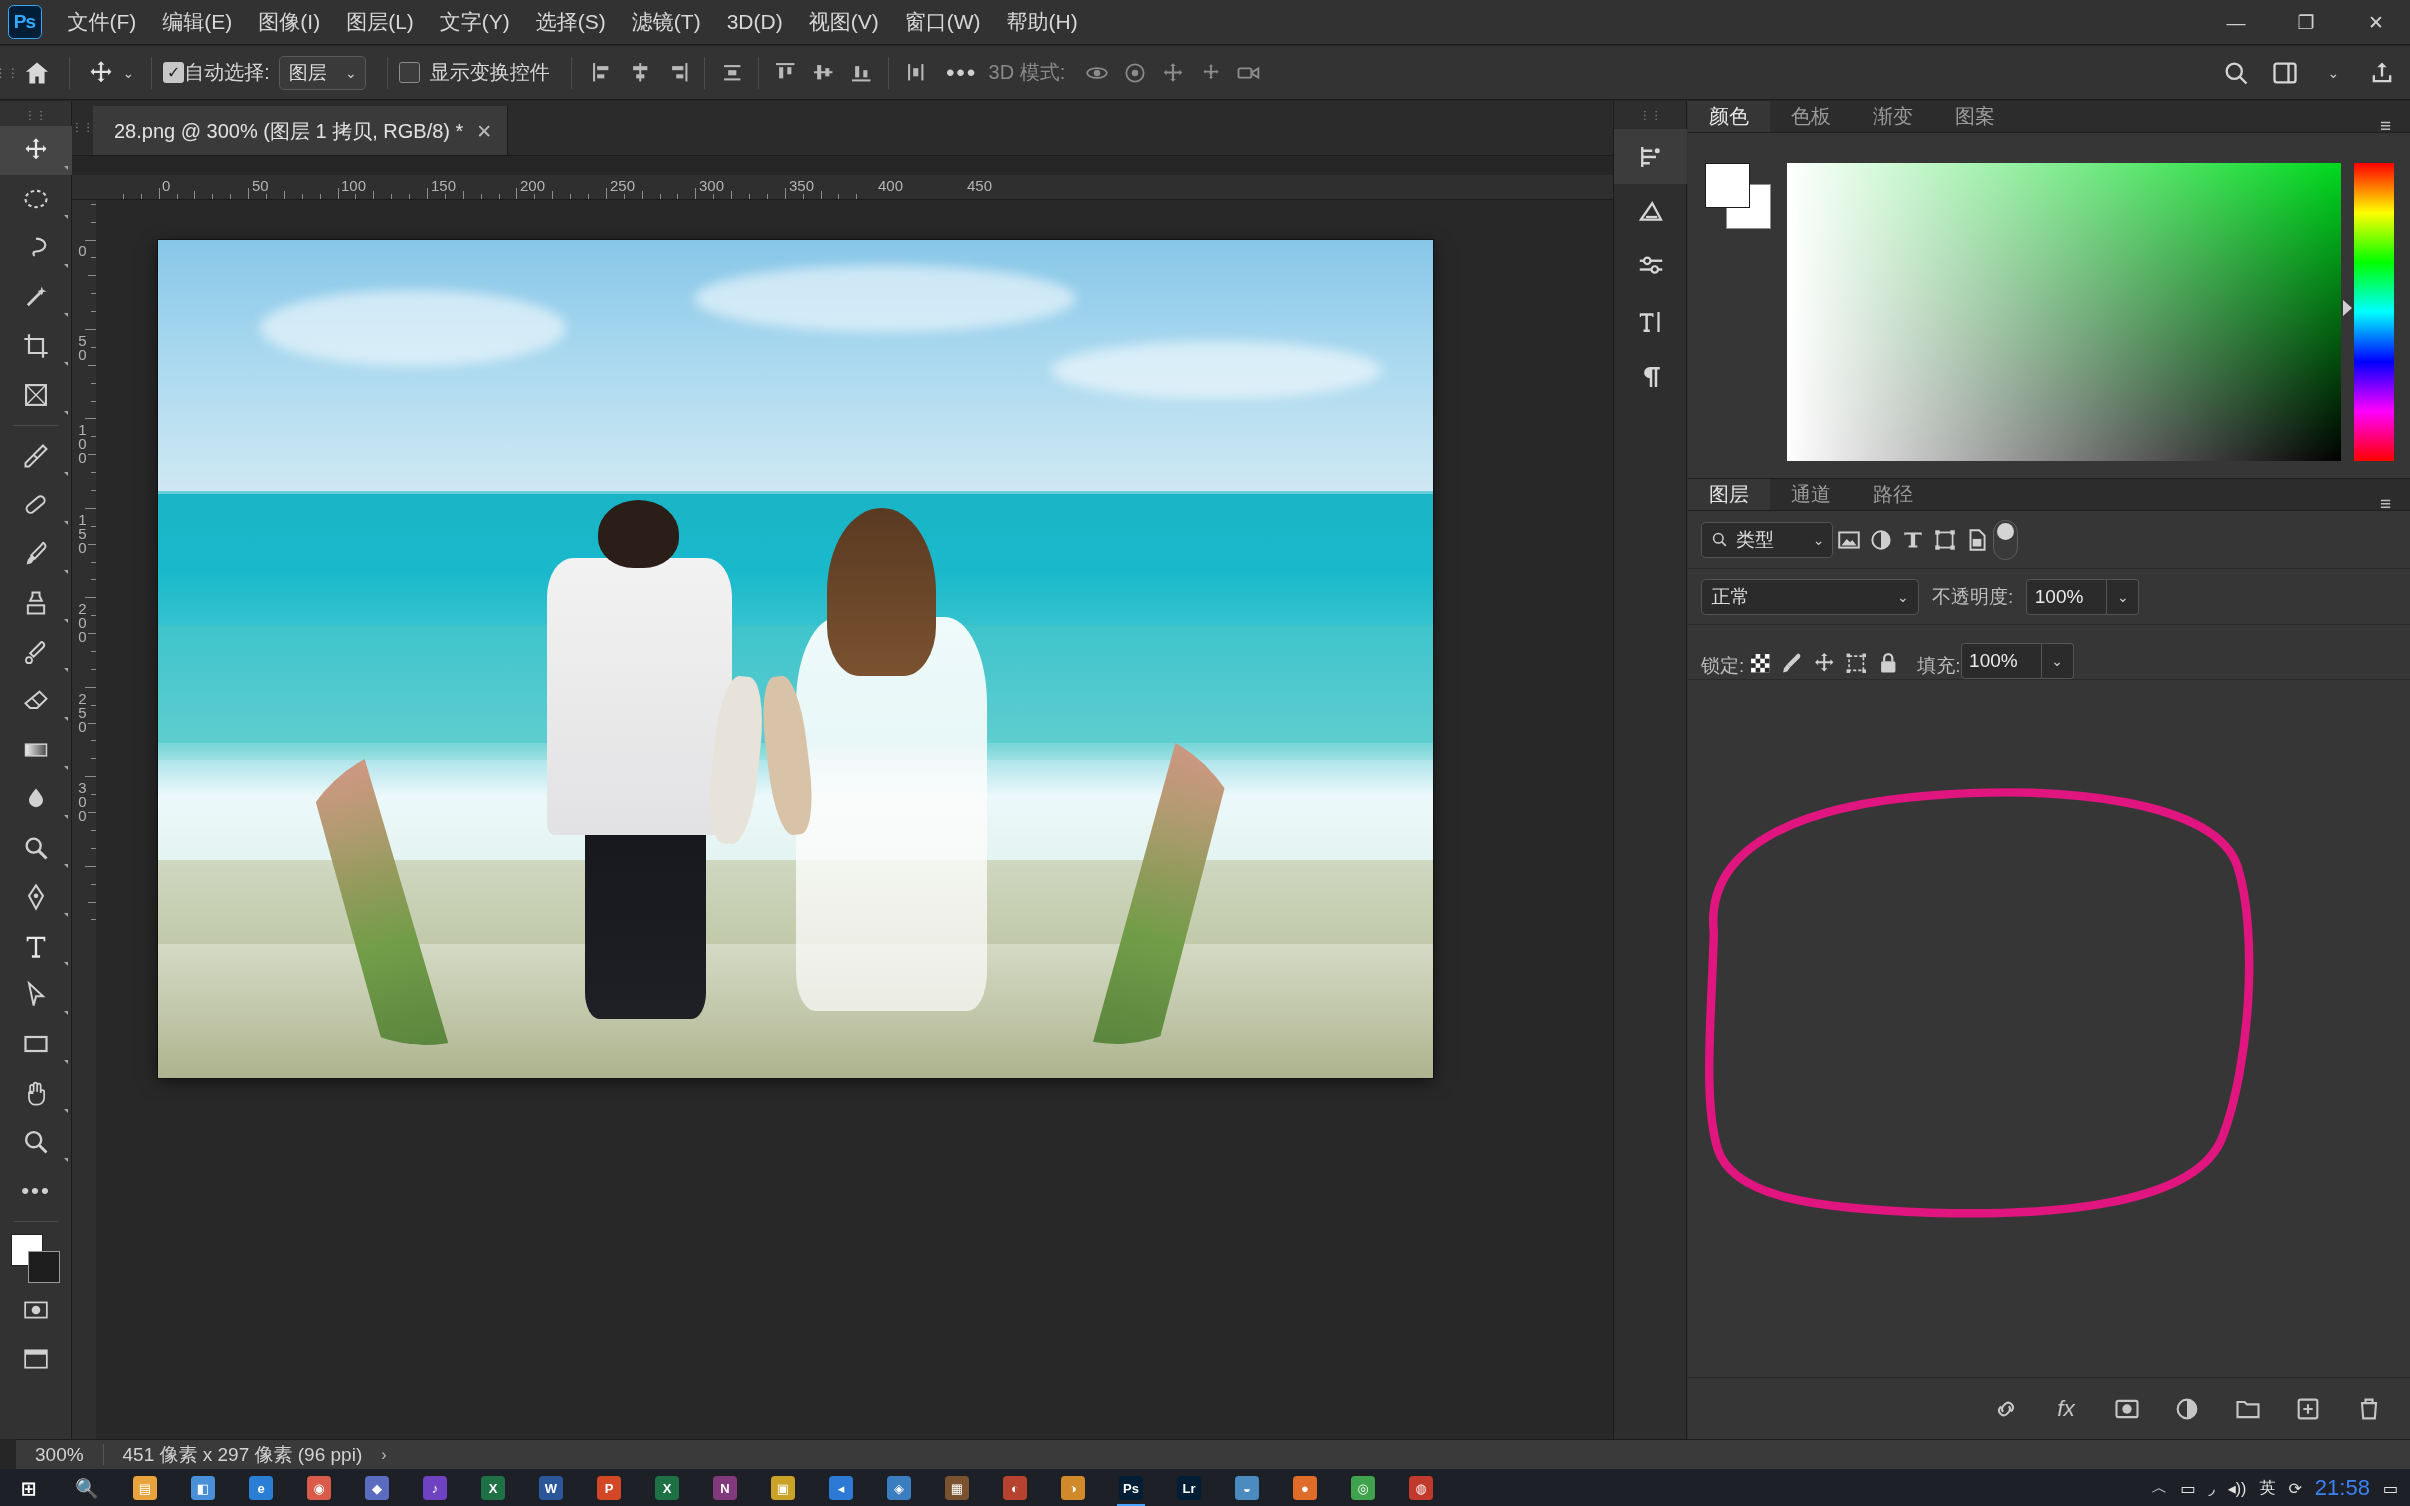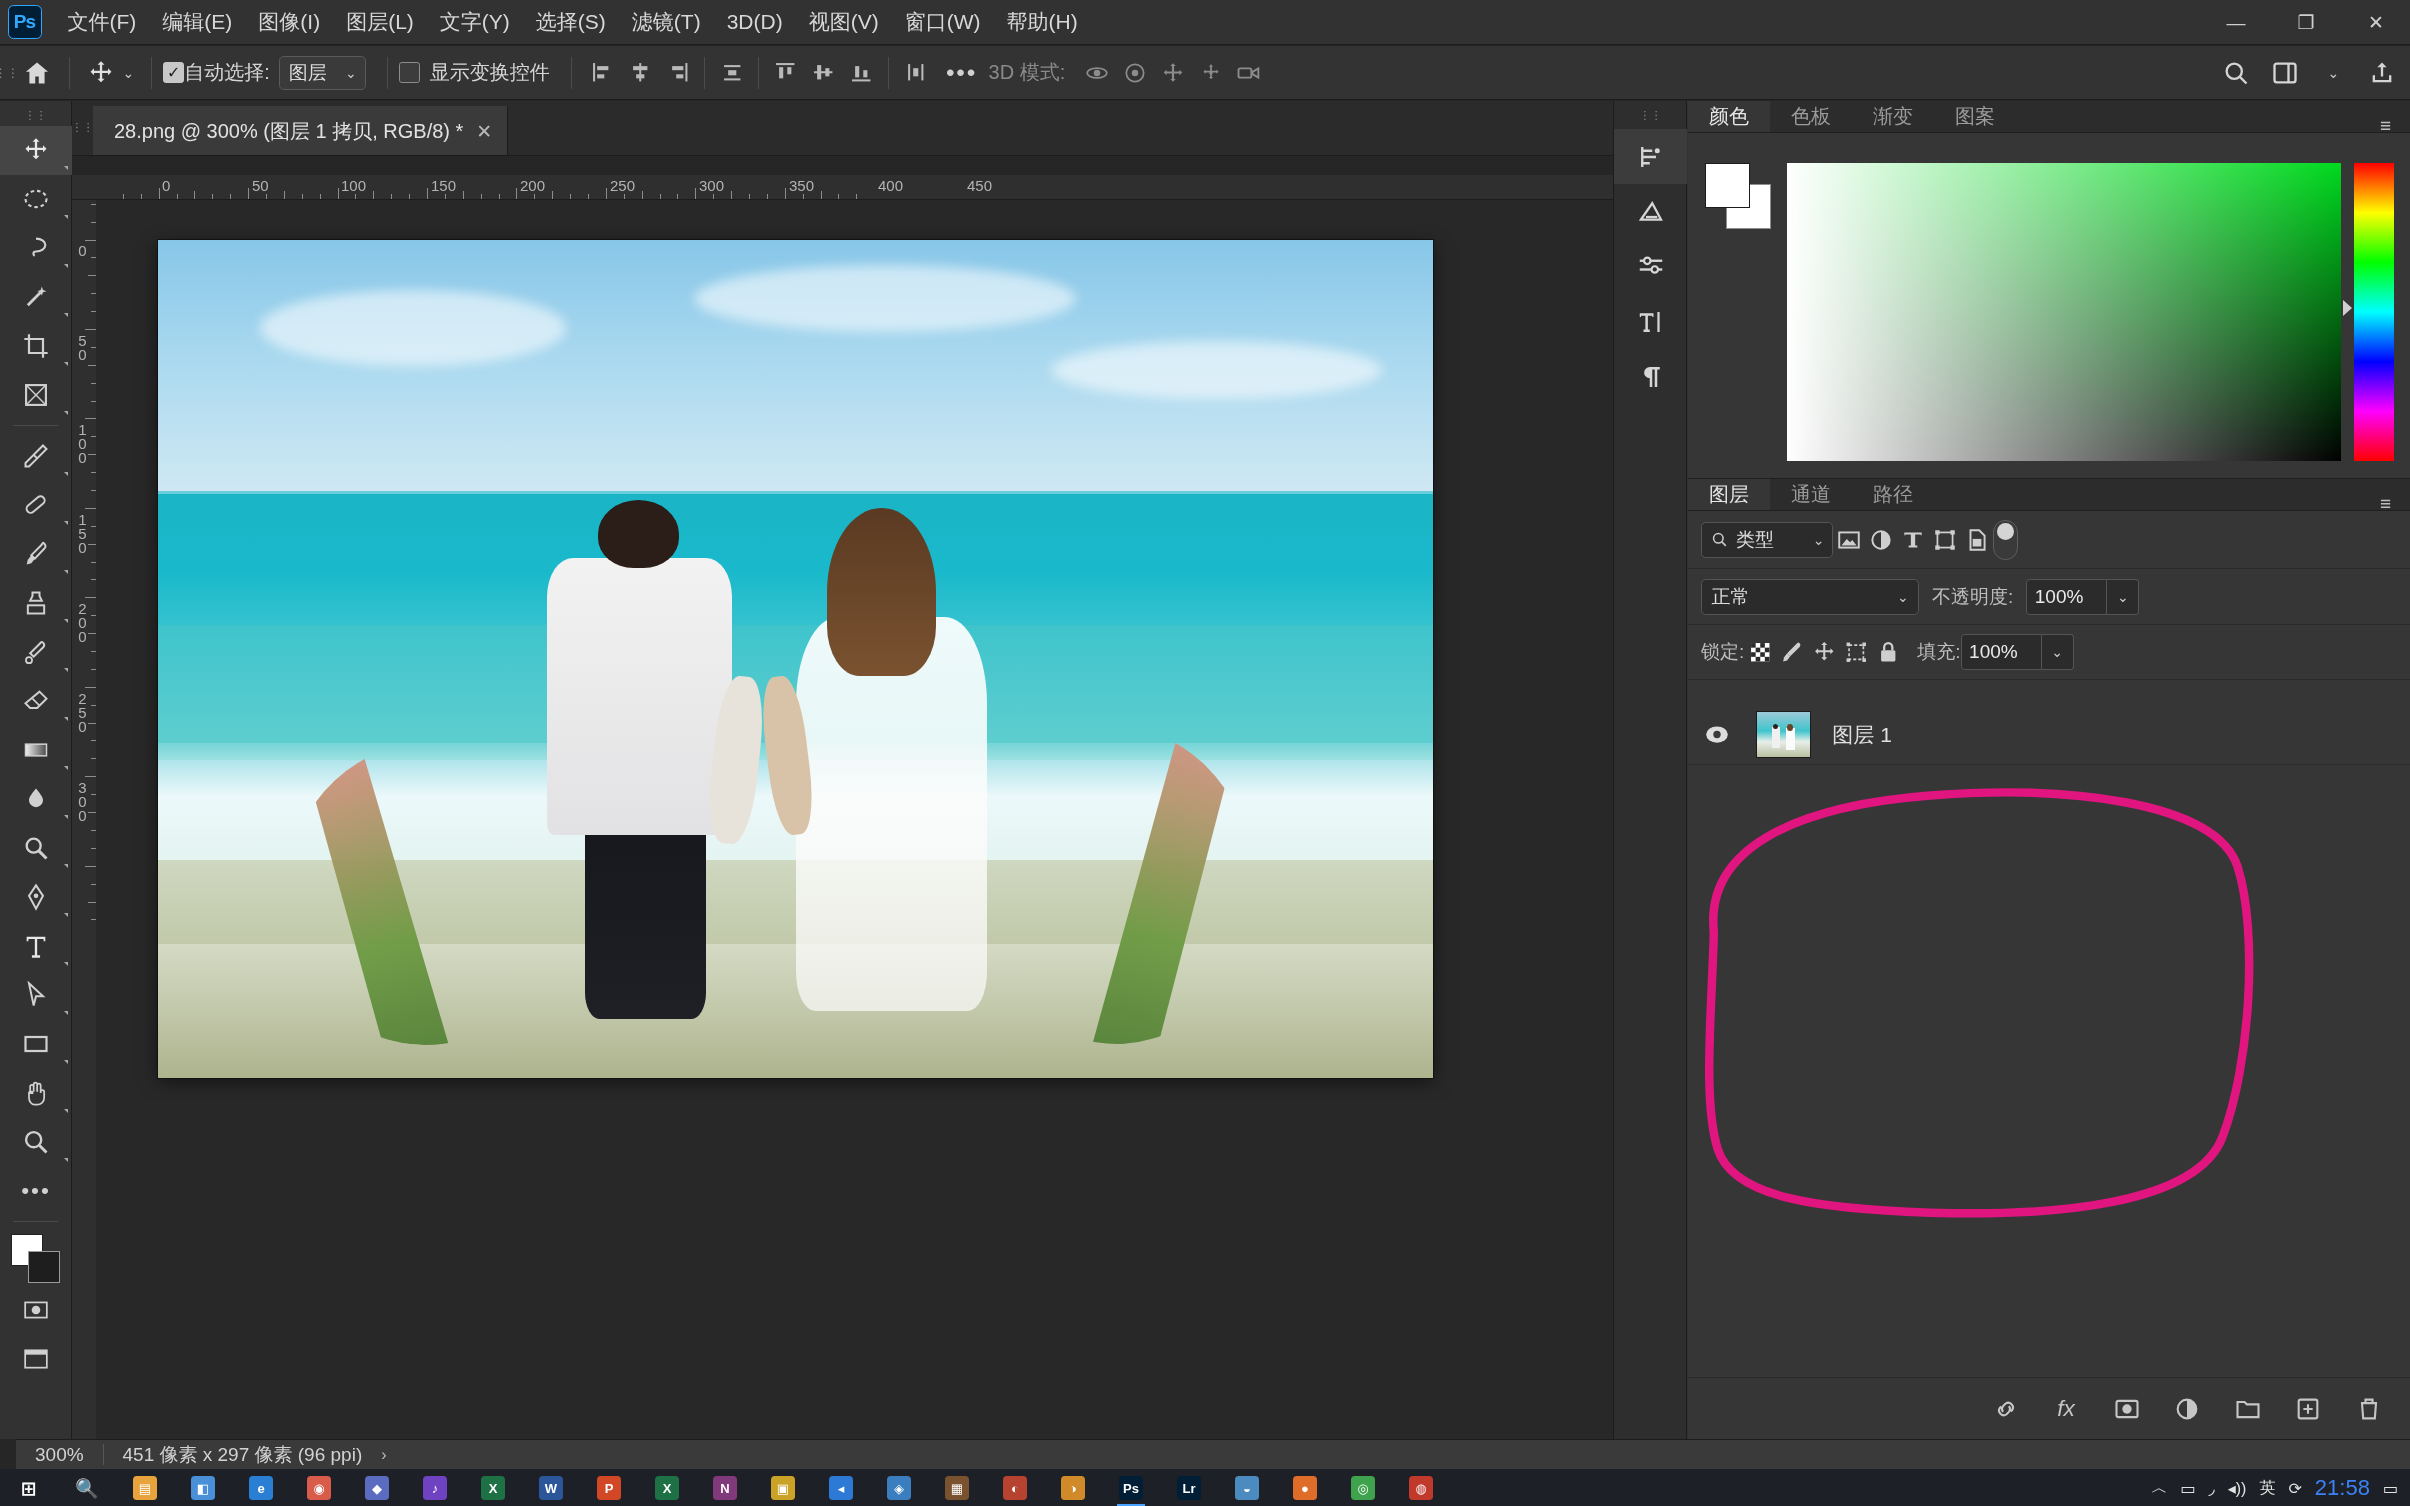--- a/index.html
+++ b/index.html
@@ -164,21 +164,21 @@
   .toggle:after { content:""; position:absolute; left:2.8px; top:2.8px; width:17px; height:17px;
     border-radius:50%; background:#d4d4d4; }
   .bmrow { height:56px; display:flex; align-items:center; gap:13px; padding:0 13px; border-bottom:0.9px solid #2a2a2a; }
   .bmsel { height:36px; width:218px; background:#2b2b2b; border:0.9px solid #555; border-radius:4.7px;
     color:#ddd; font-size:19px; display:flex; align-items:center; justify-content:space-between; padding:0 9.4px; }
   .flabel { color:#bdbdbd; font-size:19px; white-space:nowrap; }
   .numfield { height:36px; width:81px; background:#2b2b2b; border:0.9px solid #555; border-radius:3.8px 0 0 3.8px;
     color:#eaeaea; font-size:19px; display:flex; align-items:center; padding:0 7.5px; }
   .numcaret { height:36px; width:32px; background:#2b2b2b; border:0.9px solid #555; border-left:none;
     border-radius:0 3.8px 3.8px 0; color:#ccc; font-size:14px; display:flex; align-items:center; justify-content:center; }
-  .lockrow { height:55px; display:flex; align-items:center; padding:0 13px; border-bottom:0.9px solid #2a2a2a; }
+  .lockrow { height:55px; display:flex; align-items:flex-end; padding:0 13px; border-bottom:0.9px solid #2a2a2a; }
 
   .layerlist { position:absolute; left:0; top:226px; right:0; bottom:62px; overflow:hidden; }
   .lrow { height:60px; display:flex; align-items:center; border-bottom:0.9px solid #2c2c2c; position:relative; }
   .lrow.sel { background:#4a4a4a; }
   .eye { width:58px; height:60px; display:flex; align-items:center; justify-content:center; }
   .lthumb { width:55px; height:47px; position:relative; background:#9ec9d8; border:0.9px solid #1c1c1c; overflow:hidden; }
   .lthumbwrap { width:75px; display:flex; align-items:center; justify-content:center; position:relative; }
   .brackets:before, .brackets:after { content:""; position:absolute; width:11.3px; height:11.3px; border:2.8px solid #fff; }
   .brackets:before { left:5.6px; top:0.9px; border-right:none; border-bottom:none; }
   .brackets:after { right:5.6px; bottom:0.9px; border-left:none; border-top:none; }
@@ -854,38 +854,20 @@
           </div>
           <span class="flabel" style="margin-left:13px;">填充:</span>
           <div style="display:flex;">
             <div class="numfield">100%</div>
             <div class="numcaret">⌄</div>
           </div>
         </div>
 
         <div class="layerlist">
 
-          <div class="lrow">
-            <div class="eye">
-              <svg width="26" height="21" viewBox="0 0 24 18">
-                  <ellipse cx="12" cy="9" rx="10" ry="7.5" fill="#ddd"></ellipse>
-                  <circle cx="12" cy="9" r="3.4" fill="#3a3a3a"></circle>
-                </svg>
-            </div>
-            <div class="lthumbwrap">
-              <div class="lthumb">
-                <div style="position:absolute;inset:0;background:linear-gradient(#9ec9d8 0%,#3fc4cc 42%,#e8eee8 66%,#b9c0a0 100%);"></div>
-                <div style="position:absolute;left:28%;top:34%;width:16%;height:46%;background:#f0f0f0;"></div>
-                <div style="position:absolute;left:54%;top:36%;width:18%;height:48%;background:#fafafa;"></div>
-                <div style="position:absolute;left:30%;top:26%;width:10%;height:12%;background:#2b1d17;border-radius:50%;"></div>
-                <div style="position:absolute;left:56%;top:26%;width:11%;height:16%;background:#6a4428;border-radius:50%;"></div>
-              </div>
-            </div>
-            <div class="lname">图层 1</div>
-          </div>
 
         </div>
 
         <div class="layerfoot">
           <div class="lfico">
             <svg width="28" height="28" viewBox="0 0 24 24">
                 <path d="M9.5 14.5a4 4 0 0 1 0-5l2-2a4 4 0 0 1 5.6 5.6l-1 1M14.5 9.5a4 4 0 0 1 0 5l-2 2a4 4 0 0 1-5.6-5.6l1-1" fill="none" stroke="#c6c6c6" stroke-width="1.8"></path>
               </svg>
           </div>
           <div class="lfico" style="font-style:italic;font-size:22.6px;">fx</div>

